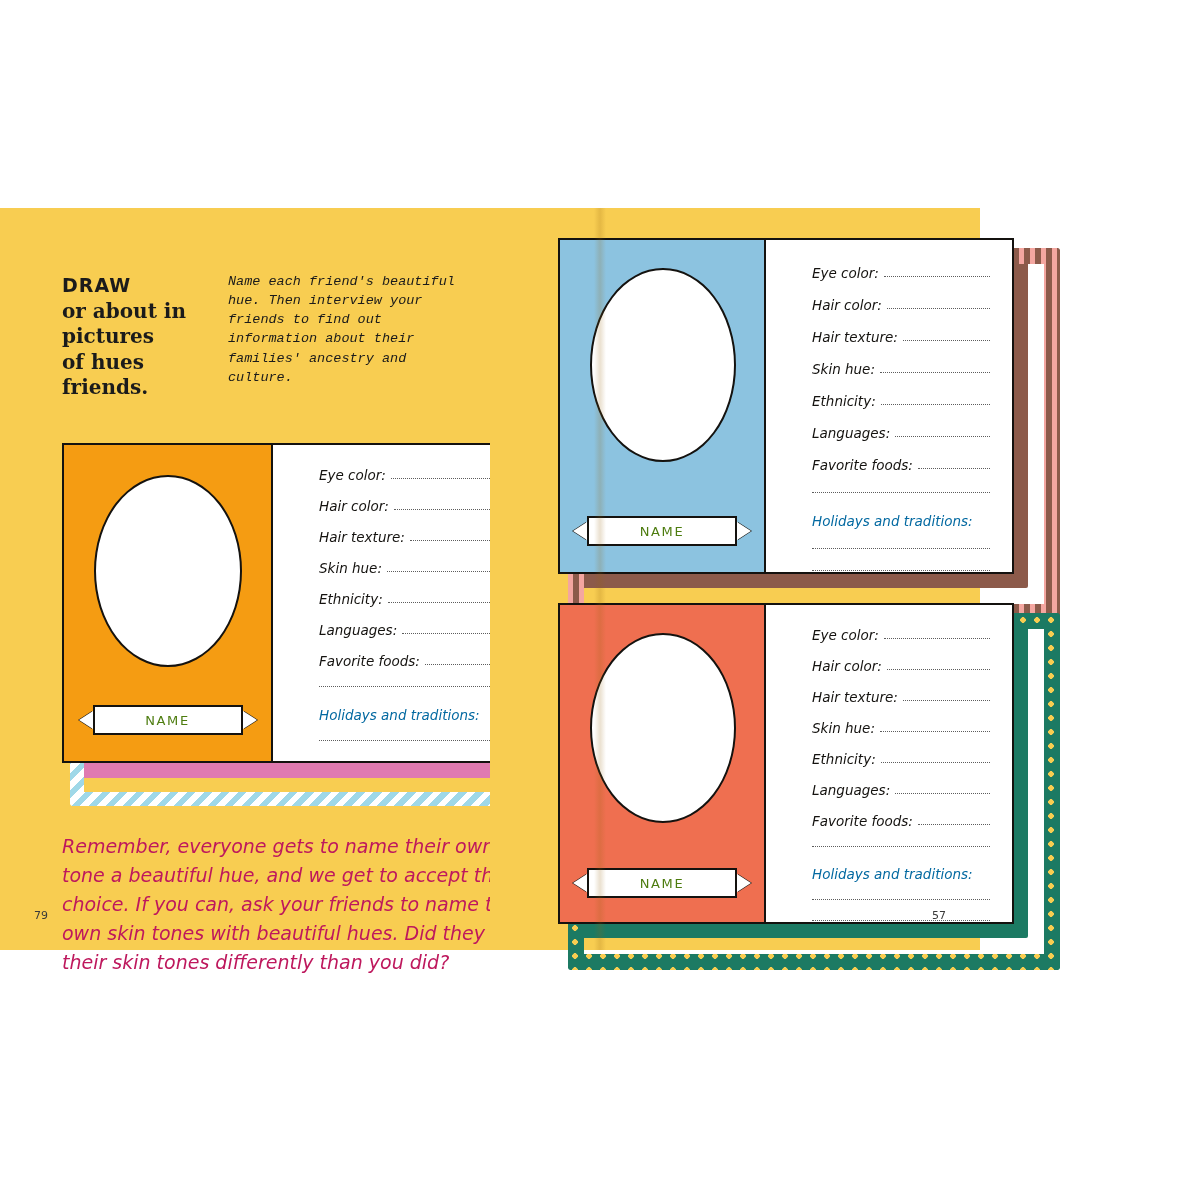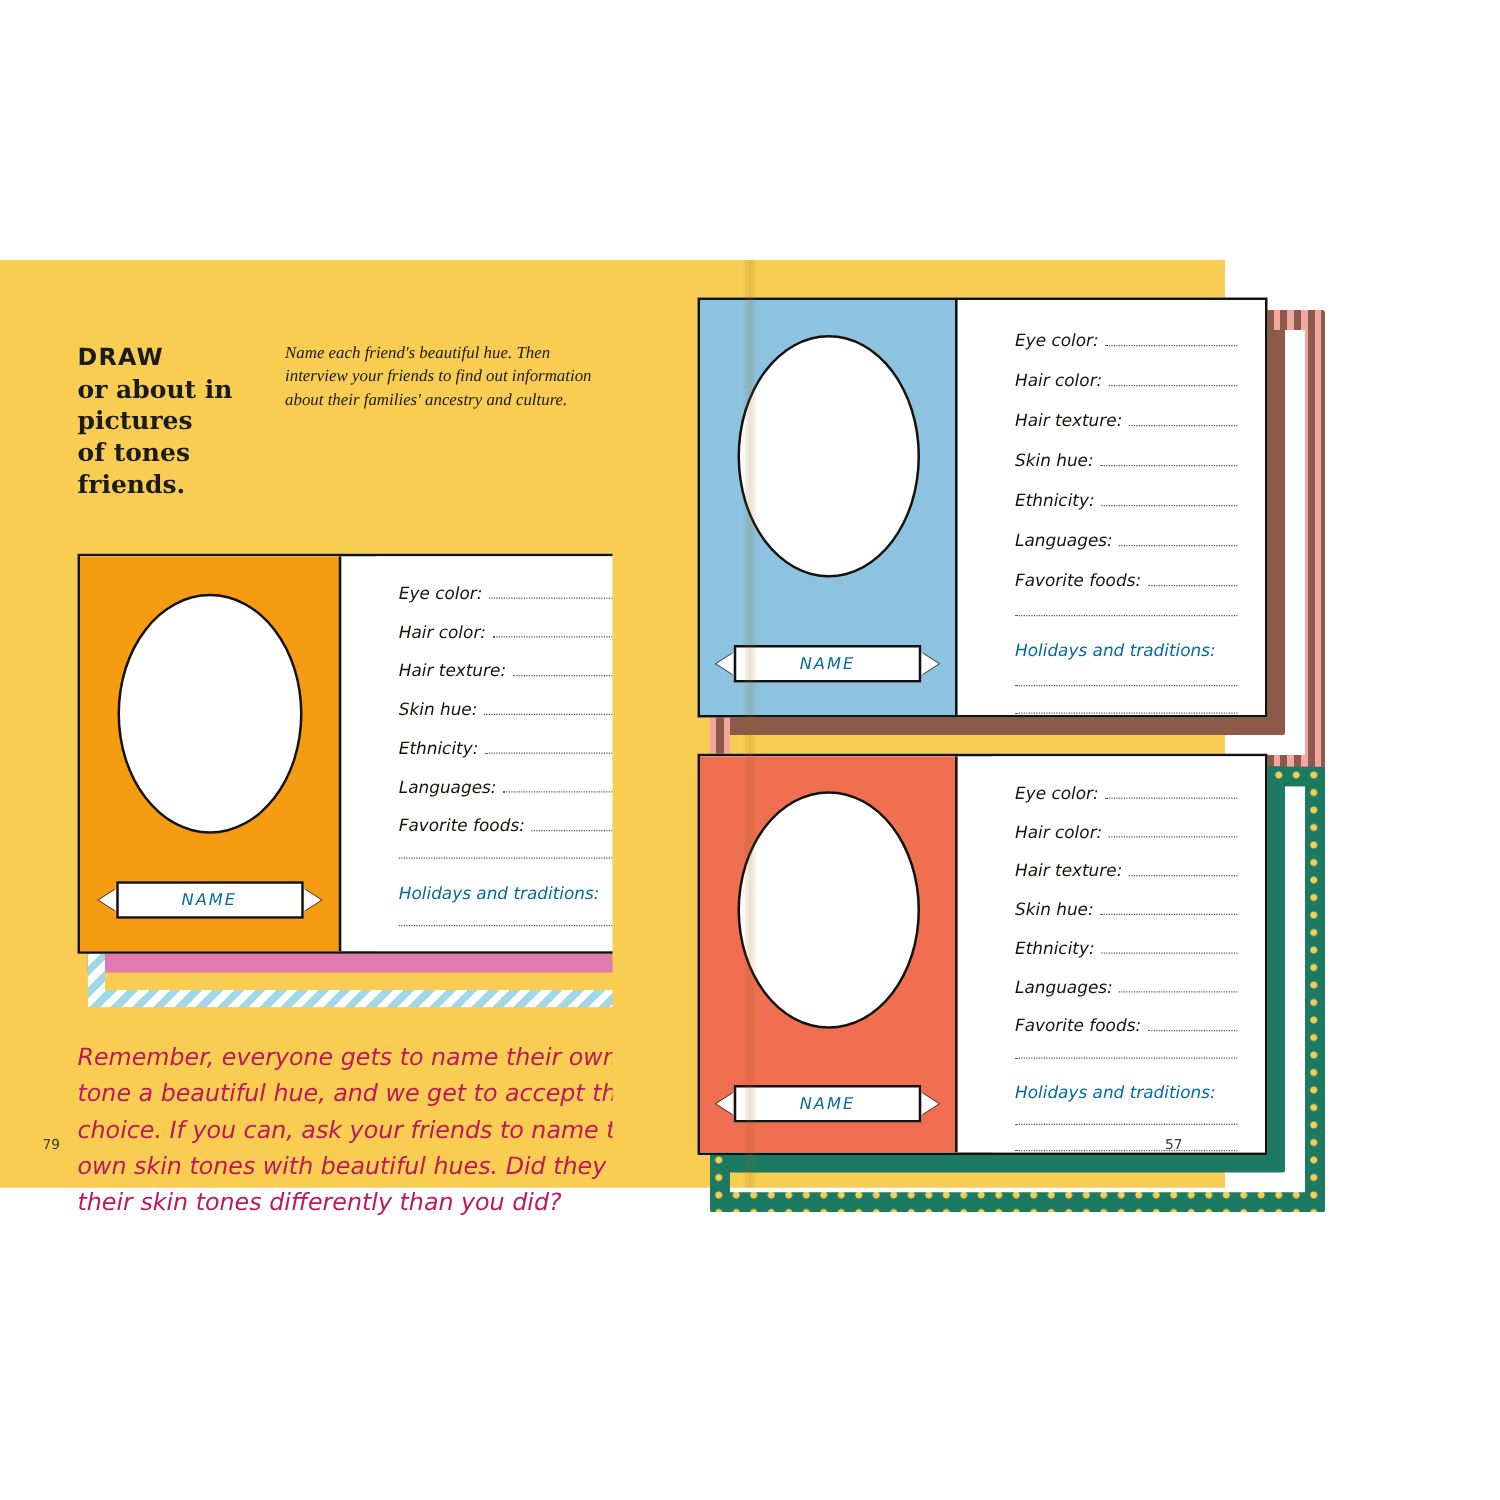--- a/index.html
+++ b/index.html
@@ -58,21 +58,21 @@
     font-family: "DejaVu Sans", sans-serif;
     font-weight: bold;
     letter-spacing: 1px;
     font-size: 19px;
   }
   #intro {
     position: absolute;
     left: 228px;
     top: 64px;
     width: 250px;
-    font-family: Liberation Serif, serif;
+    font-family: Liberation Mono, monospace;
     font-style: italic;
     font-size: 13.5px;
     line-height: 1.42;
     color: #1b1b1b;
   }
   #footnote {
     position: absolute;
     left: 62px;
     top: 624px;
     width: 485px;
@@ -143,22 +143,21 @@
     border: 2.5px solid #14120f;
     box-sizing: border-box;
     height: 100%;
     display: flex;
     align-items: center;
     justify-content: center;
   }
   .banner .label {
     font-family: "DejaVu Sans", sans-serif;
     letter-spacing: 1.6px;
-    color: #0369a1;
-    font-style: italic;
+    color: #4d7c0f;
   }
 
   
   .fields {
     position: relative;
     flex: 1;
     background: #ffffff;
     box-sizing: border-box;
     margin-left: 28px;
   }
@@ -193,21 +192,21 @@
 <body>
 
 <div id="spread">
 
   <div class="page left">
 
     <div id="headline">
       <span class="first">DRAW</span><br>
       <span>or about in</span><br>
       <span>pictures</span><br>
-      <span>of tones</span><br>
+      <span>of hues</span><br>
       <span>friends.</span>
     </div>
 
     <div id="intro">Name each friend's beautiful hue. Then interview your friends to find out information about their families' ancestry and culture.</div>
 
     <div class="card-wrap" style="left:62px; top:235px; width:488px; height:335px;">
 
       <div class="card-deco" style="left:8px; top:8px; width:480px; height:327px; background:#e07ab0;"></div>
       <div class="card-deco" style="left:8px; top:8px; width:480px; height:327px;
                   background: repeating-linear-gradient(135deg, #9fd8e8 0 6px, #ffffff 6px 12px);

